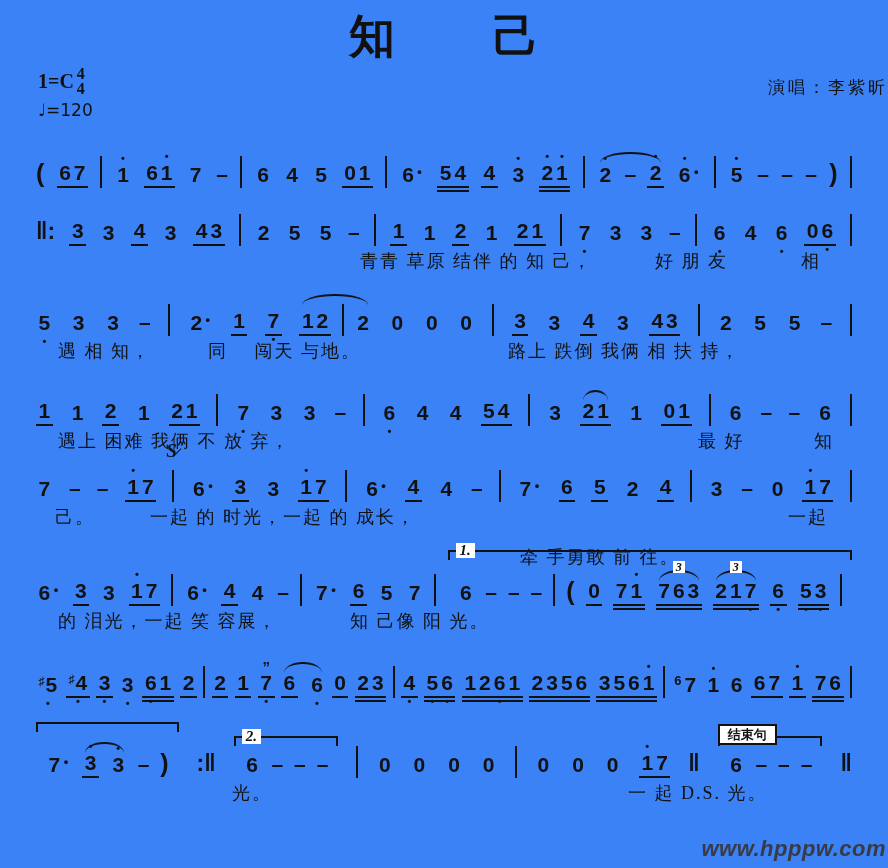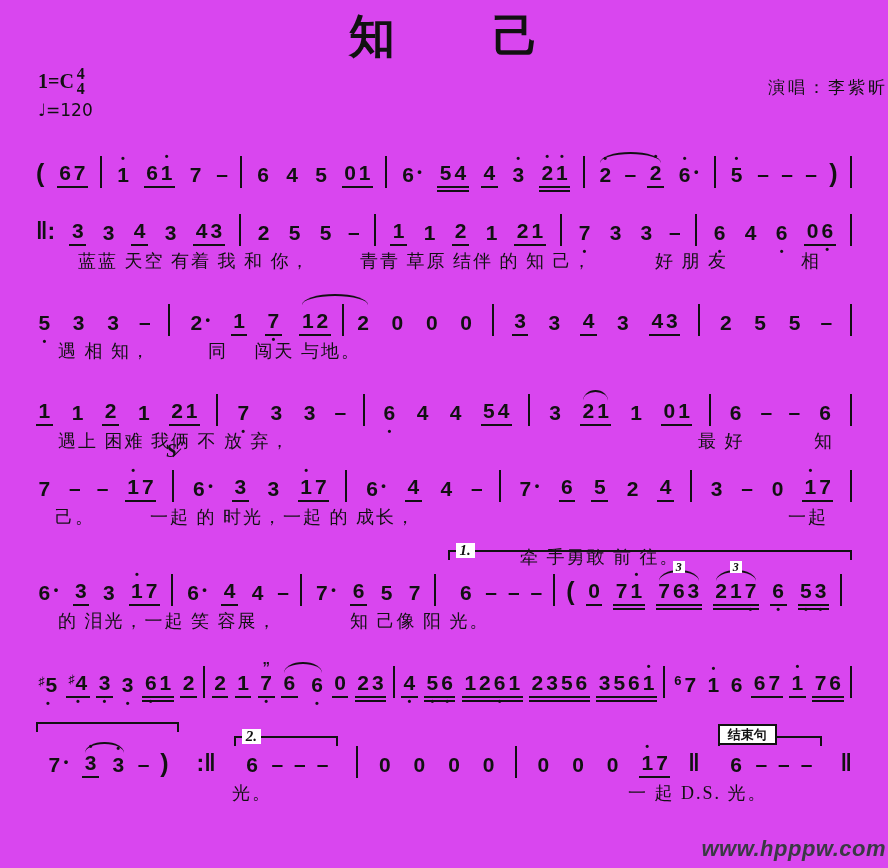--- a/index.html
+++ b/index.html
@@ -1,16 +1,16 @@
 <!DOCTYPE html>
 <html><head>
 <meta charset="utf-8">
 <style>
   html,body{margin:0;padding:0;background:#e8e8e8;}
-  .page{position:relative;width:888px;height:868px;background:#d946ef;color:#111;
+  .page{position:relative;width:888px;height:868px;background:#3b82f6;color:#111;
         font-family:"Liberation Sans",sans-serif;overflow:hidden;margin:0 auto;}
   .title{position:absolute;top:6px;left:0;width:100%;margin:0;text-align:center;
          font-family:"Liberation Serif",serif;font-weight:700;font-size:46px;
          letter-spacing:26px;text-indent:26px;}
   .singer{position:absolute;top:76px;left:0;width:100%;text-align:right;
           font-family:"Liberation Serif",serif;font-size:17px;letter-spacing:3px;}
   .keysig{position:absolute;left:38px;top:66px;display:flex;align-items:center;gap:3px;
           font-family:"Liberation Serif",serif;font-weight:700;font-size:20px;}
   .ts{display:inline-flex;flex-direction:column;line-height:.95;font-size:16px;text-align:center;}
   .ts i{font-style:normal;display:block;}
@@ -214,21 +214,20 @@
           <span class="ch">4</span>
         </span>
         <span class="tok">
           <span class="ch lo">6</span>
         </span>
         <span class="tok u1">
           <span class="ch">0</span>
           <span class="ch lo">6</span>
         </span>
         <span class="bar"></span>
-        <span class="lyr" style="left: 42px;">蓝蓝 天空 有着 我 和 你，</span>
         <span class="lyr" style="left: 324px;">青青 草原 结伴 的 知 己，</span>
         <span class="lyr" style="left: 619px;">好 朋 友</span>
         <span class="lyr" style="left: 765px;">相</span>
       </div>
       <div class="row" style="top: 296px;">
         <span class="tok">
           <span class="ch lo">5</span>
         </span>
         <span class="tok">
           <span class="ch">3</span>
@@ -291,20 +290,21 @@
         <span class="tok">
           <span class="ch">5</span>
         </span>
         <span class="tok">
           <span class="ch">5</span>
         </span>
         <span class="dash">–</span>
         <span class="bar"></span>
         <span class="lyr" style="left: 22px;">遇 相 知，</span>
         <span class="lyr" style="left: 172px;">同　 闯天 与地。</span>
+        <span class="lyr" style="left: 472px;">路上 跌倒 我俩 相 扶 持，</span>
       </div>
       <div class="row" style="top: 386px;">
         <span class="tok u1">
           <span class="ch">1</span>
         </span>
         <span class="tok">
           <span class="ch">1</span>
         </span>
         <span class="tok u1">
           <span class="ch">2</span>

